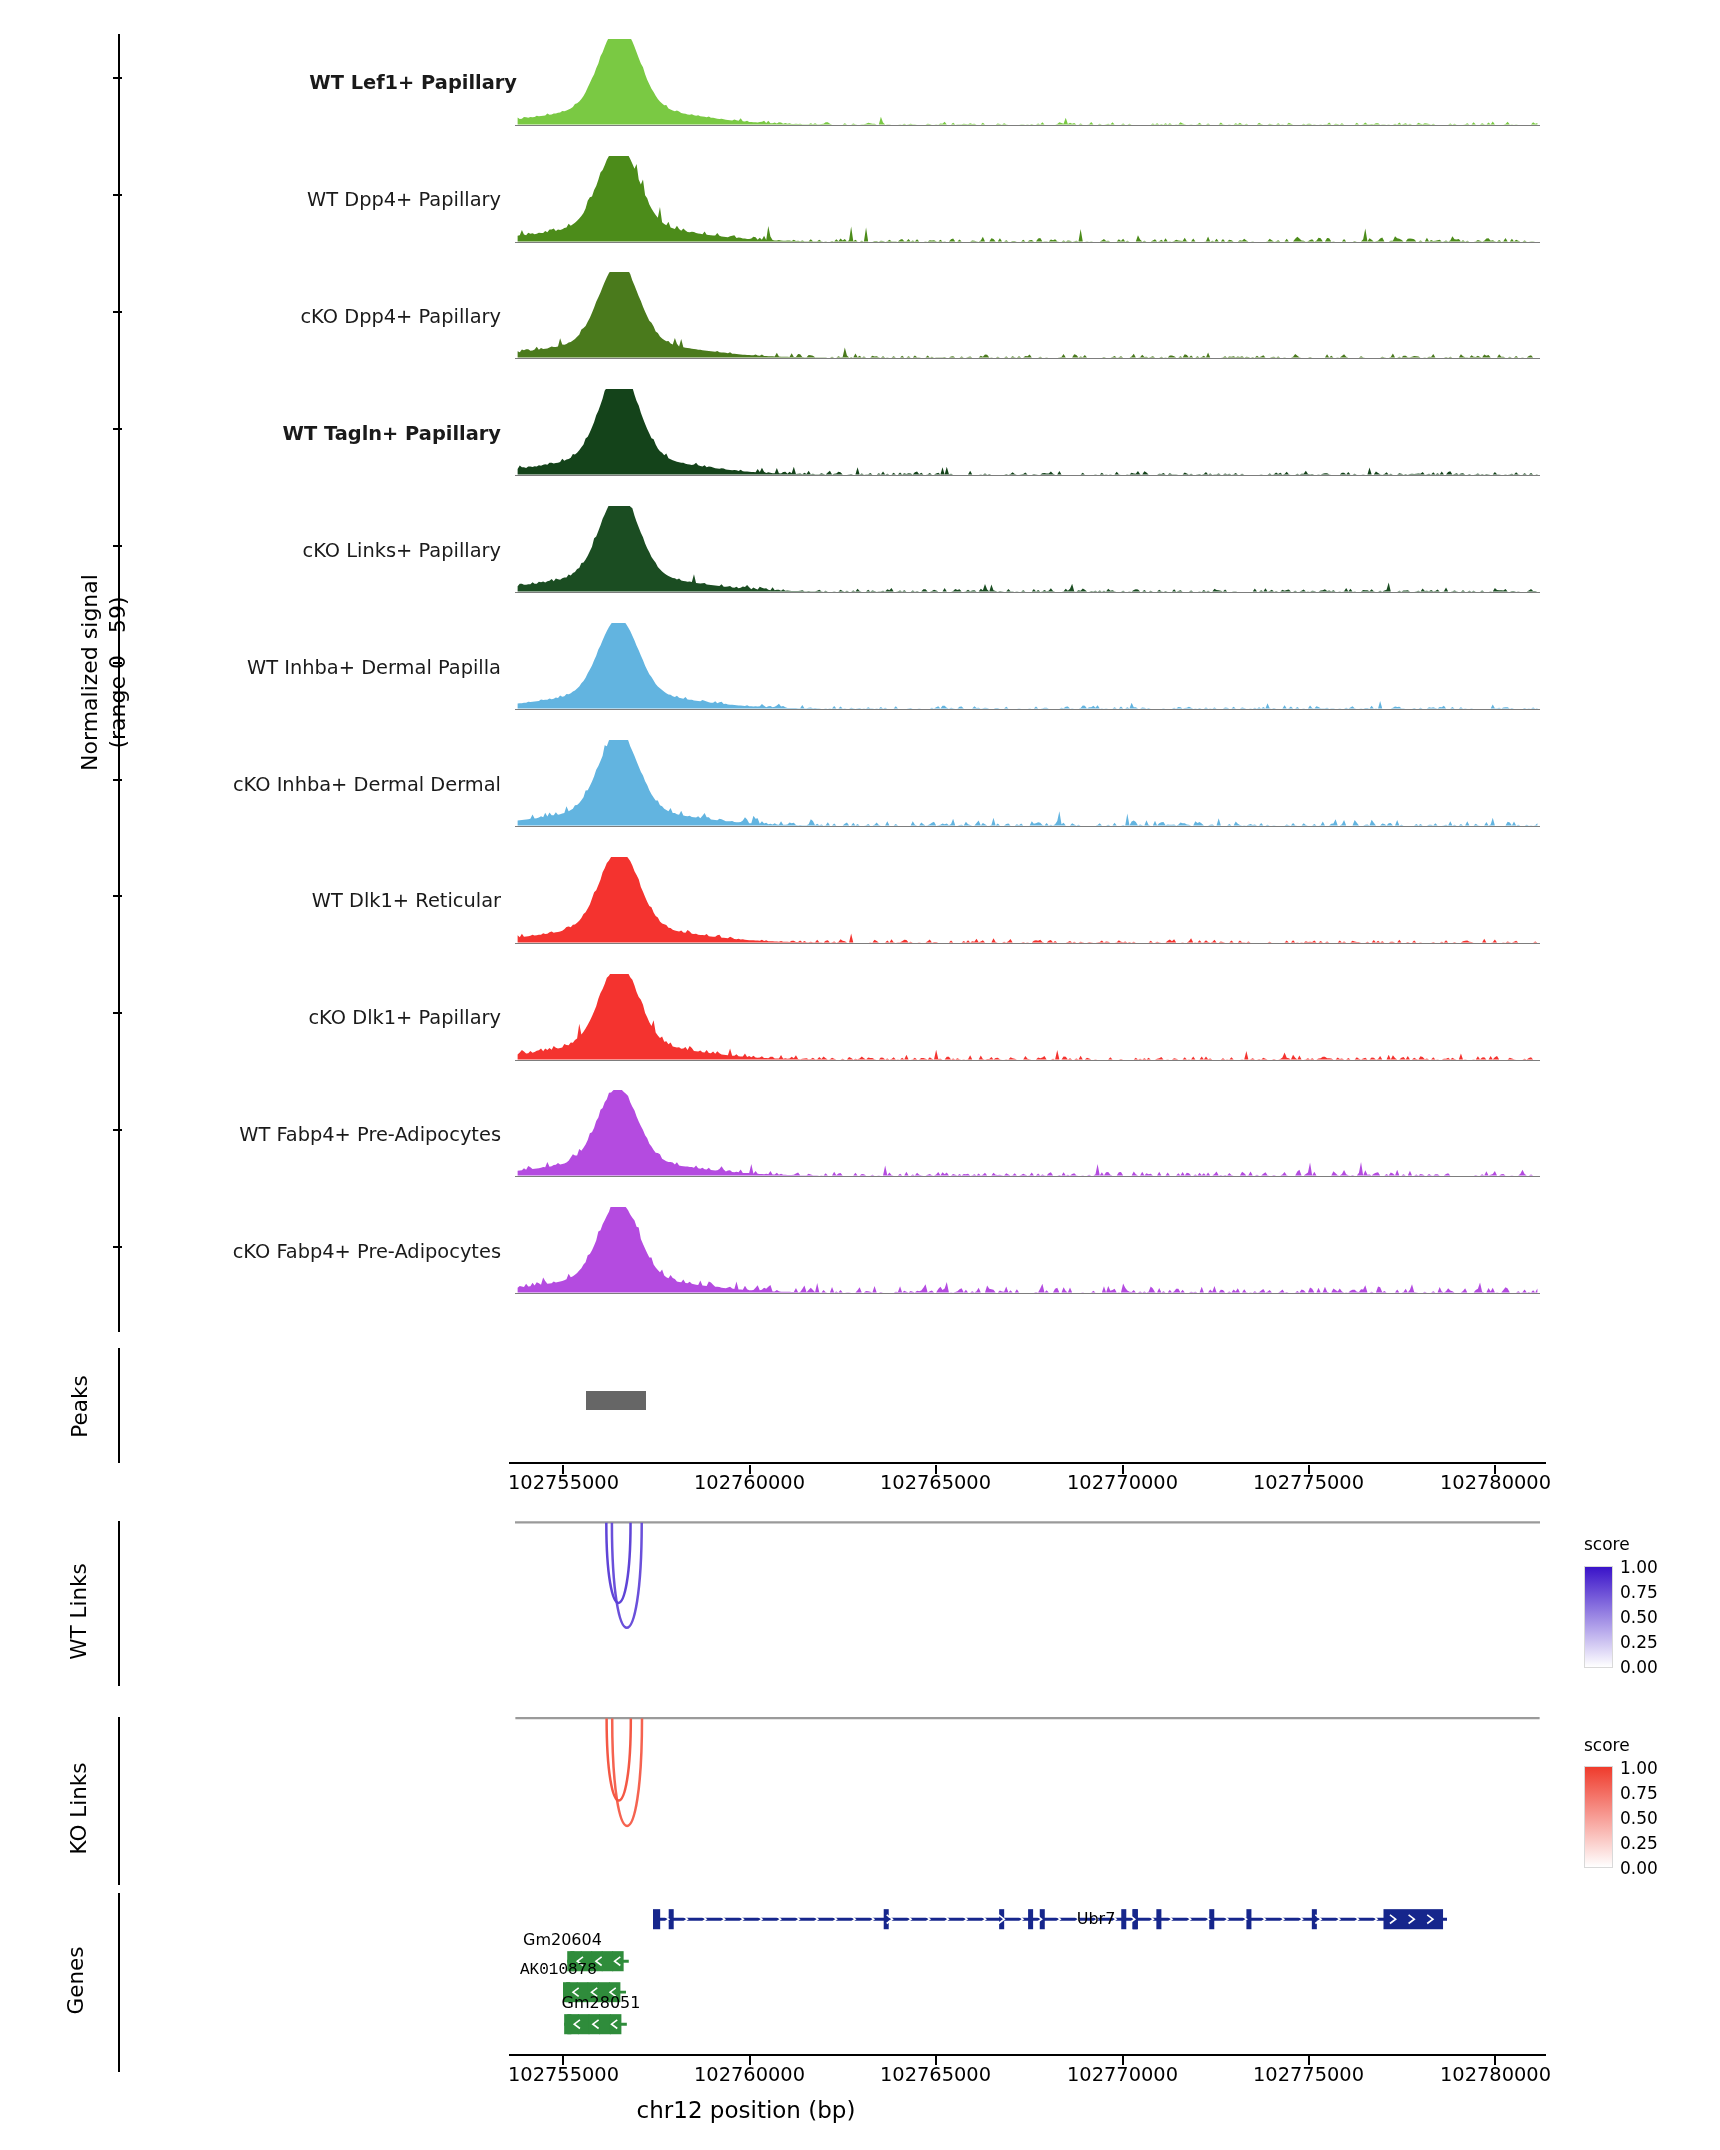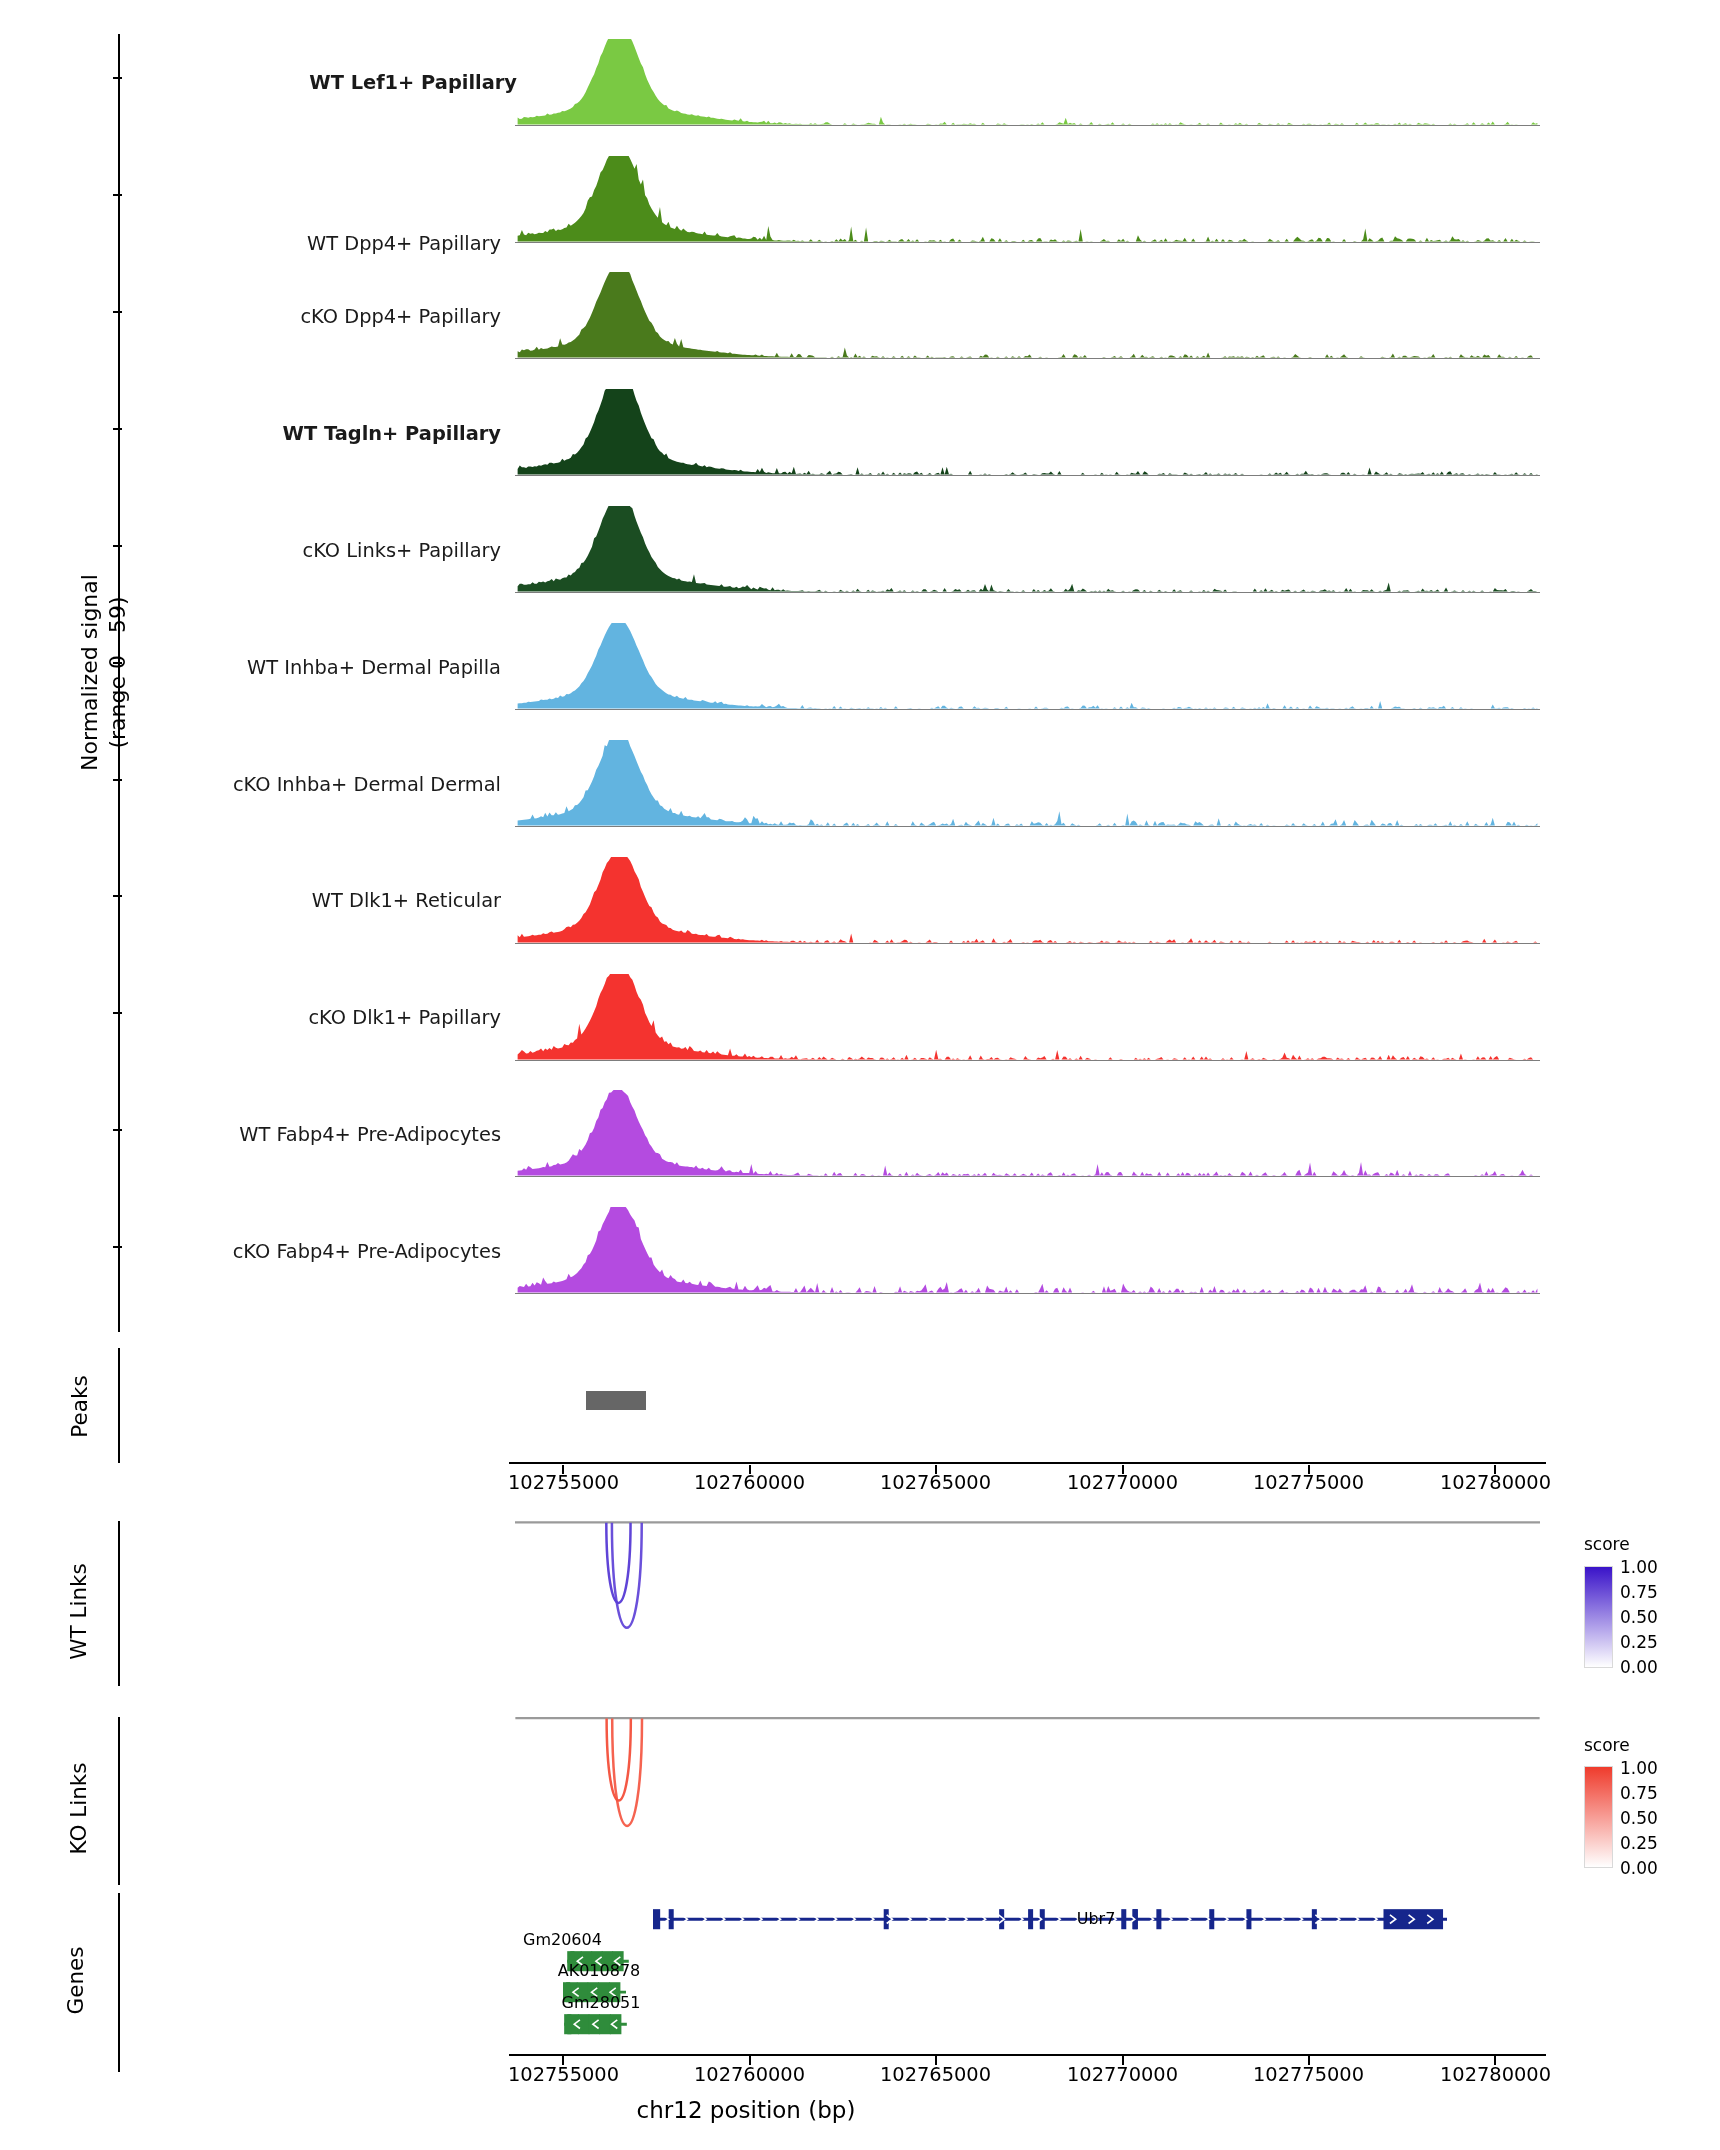--- a/index.html
+++ b/index.html
@@ -113,21 +113,21 @@
     </div>
 
     <div id="tracks-host">
         <div class="tick" style="left: 113px; top: 77px;"></div>
         <div class="track-label" style="left: 159px; width: 358px; top: 71px; font-weight: bold;">WT Lef1+ Papillary</div>
         <div class="track-baseline" style="left: 515px; top: 125px; width: 1025px;"></div>
         <svg width="1025" height="87" style="position: absolute; left: 515px; top: 39px;" viewBox="0 0 1430 122">
           <path d="M0,120 L0.0,110.1 L3.0,112.1 L6.0,111.8 L8.9,109.5 L11.9,109.8 L14.9,110.6 L17.9,109.3 L20.9,109.6 L23.8,109.4 L26.8,107.6 L29.8,108.5 L32.8,107.9 L35.8,107.6 L38.7,107.2 L41.7,104.3 L44.7,106.2 L47.7,105.7 L50.6,104.6 L53.6,104.6 L56.6,103.4 L59.6,103.1 L62.6,101.1 L65.5,101.4 L68.5,100.3 L71.5,99.0 L74.5,97.4 L77.5,95.5 L80.4,91.1 L83.4,90.1 L86.4,87.6 L89.4,84.0 L92.4,79.8 L95.3,74.7 L98.3,68.1 L101.3,61.8 L104.3,55.2 L107.3,49.6 L110.2,41.0 L113.2,34.5 L116.2,24.3 L119.2,18.6 L122.1,10.9 L125.1,3.5 L128.1,-2.4 L131.1,-2.4 L134.1,-2.4 L137.0,-2.4 L140.0,-2.4 L143.0,-2.4 L146.0,-2.4 L149.0,-2.4 L151.9,-2.4 L154.9,-2.4 L157.9,-2.4 L160.9,3.6 L163.9,10.9 L166.8,18.6 L169.8,26.5 L172.8,34.5 L175.8,39.5 L178.8,49.4 L181.7,57.0 L184.7,63.6 L187.7,69.6 L190.7,74.3 L193.6,79.6 L196.6,84.0 L199.6,87.6 L202.6,90.6 L205.6,92.8 L208.5,92.4 L211.5,97.4 L214.5,99.0 L217.5,100.2 L220.5,101.3 L223.4,100.3 L226.4,101.8 L229.4,103.9 L232.4,104.6 L235.4,104.8 L238.3,105.7 L241.3,106.2 L244.3,105.4 L247.3,106.8 L250.2,107.6 L253.2,106.8 L256.2,108.3 L259.2,108.6 L262.2,109.0 L265.1,109.8 L268.1,108.8 L271.1,110.5 L274.1,110.3 L277.1,111.1 L280.0,111.8 L283.0,112.1 L286.0,111.8 L289.0,112.4 L292.0,113.2 L294.9,113.5 L297.9,113.8 L300.9,114.2 L303.9,112.8 L306.9,113.8 L309.8,114.8 L312.8,111.3 L315.8,115.3 L318.8,115.8 L321.8,114.5 L324.7,116.3 L327.7,116.5 L330.7,116.6 L333.7,116.7 L336.6,117.1 L339.6,116.4 L342.6,115.9 L345.6,114.8 L348.6,117.8 L351.5,114.5 L354.5,118.0 L357.5,118.2 L360.5,117.2 L363.5,118.4 L366.4,116.8 L369.4,117.2 L372.4,118.7 L375.4,117.9 L378.4,118.9 L381.3,118.3 L384.3,119.1 L387.3,119.1 L390.3,118.9 L393.3,119.2 L396.2,118.7 L399.2,119.4 L402.2,119.4 L405.2,119.5 L408.1,119.5 L411.1,118.3 L414.1,119.6 L417.1,118.3 L420.1,119.6 L423.0,119.6 L426.0,119.2 L429.0,118.8 L432.0,116.6 L435.0,116.9 L437.9,119.0 L440.9,119.8 L443.9,119.8 L446.9,119.9 L449.9,119.9 L452.8,119.9 L455.8,119.9 L458.8,118.1 L461.8,119.9 L464.8,119.9 L467.7,119.9 L470.7,118.6 L473.7,119.7 L476.7,120.0 L479.6,120.0 L482.6,119.7 L485.6,119.4 L488.6,118.7 L491.6,117.5 L494.5,118.1 L497.5,118.8 L500.5,118.7 L503.5,119.8 L506.5,119.9 L509.4,109.2 L512.4,117.2 L515.4,120.0 L518.4,119.5 L521.4,119.7 L524.3,120.0 L527.3,120.0 L530.3,120.0 L533.3,120.0 L536.3,119.7 L539.2,120.0 L542.2,119.0 L545.2,120.0 L548.2,119.4 L551.1,119.0 L554.1,119.4 L557.1,119.4 L560.1,120.0 L563.1,120.0 L566.0,120.0 L569.0,120.0 L572.0,120.0 L575.0,118.9 L578.0,119.2 L580.9,120.0 L583.9,120.0 L586.9,119.5 L589.9,120.0 L592.9,118.5 L595.8,118.9 L598.8,116.1 L601.8,120.0 L604.8,120.0 L607.8,120.0 L610.7,117.4 L613.7,120.0 L616.7,119.7 L619.7,119.7 L622.6,119.4 L625.6,118.8 L628.6,119.3 L631.6,119.6 L634.6,118.0 L637.5,119.1 L640.5,118.7 L643.5,120.0 L646.5,120.0 L649.5,120.0 L652.4,117.3 L655.4,120.0 L658.4,120.0 L661.4,120.0 L664.4,120.0 L667.3,119.9 L670.3,120.0 L673.3,118.4 L676.3,119.2 L679.3,120.0 L682.2,118.0 L685.2,119.5 L688.2,120.0 L691.2,120.0 L694.1,120.0 L697.1,120.0 L700.1,119.9 L703.1,120.0 L706.1,119.6 L709.0,119.7 L712.0,120.0 L715.0,119.6 L718.0,120.0 L721.0,119.2 L723.9,120.0 L726.9,120.0 L729.9,118.6 L732.9,120.0 L735.9,116.7 L738.8,119.9 L741.8,120.0 L744.8,120.0 L747.8,120.0 L750.8,120.0 L753.7,120.0 L756.7,119.1 L759.7,116.8 L762.7,117.9 L765.6,118.8 L768.6,110.4 L771.6,119.3 L774.6,117.4 L777.6,118.8 L780.5,117.8 L783.5,120.0 L786.5,120.0 L789.5,118.6 L792.5,119.8 L795.4,119.9 L798.4,119.9 L801.4,119.7 L804.4,116.4 L807.4,120.0 L810.3,120.0 L813.3,119.8 L816.3,119.0 L819.3,120.0 L822.2,120.0 L825.2,119.4 L828.2,118.9 L831.2,120.0 L834.2,116.6 L837.1,119.8 L840.1,120.0 L843.1,119.9 L846.1,120.0 L849.1,118.6 L852.0,120.0 L855.0,120.0 L858.0,118.8 L861.0,120.0 L864.0,119.9 L866.9,120.0 L869.9,120.0 L872.9,120.0 L875.9,120.0 L878.9,120.0 L881.8,120.0 L884.8,120.0 L887.8,120.0 L890.8,118.6 L893.8,119.9 L896.7,118.0 L899.7,120.0 L902.7,119.2 L905.7,120.0 L908.6,118.1 L911.6,120.0 L914.6,118.1 L917.6,120.0 L920.6,120.0 L923.5,119.7 L926.5,120.0 L929.5,116.6 L932.5,118.6 L935.5,119.4 L938.4,120.0 L941.4,120.0 L944.4,119.5 L947.4,120.0 L950.4,120.0 L953.3,119.5 L956.3,117.3 L959.3,120.0 L962.3,120.0 L965.3,120.0 L968.2,118.4 L971.2,120.0 L974.2,120.0 L977.2,120.0 L980.1,120.0 L983.1,120.0 L986.1,117.0 L989.1,119.4 L992.1,119.8 L995.0,119.9 L998.0,119.6 L1001.0,120.0 L1004.0,120.0 L1007.0,118.1 L1009.9,119.5 L1012.9,117.6 L1015.9,119.7 L1018.9,120.0 L1021.9,118.8 L1024.8,119.8 L1027.8,120.0 L1030.8,120.0 L1033.8,120.0 L1036.8,120.0 L1039.7,117.6 L1042.7,119.1 L1045.7,120.0 L1048.7,120.0 L1051.6,120.0 L1054.6,118.9 L1057.6,119.4 L1060.6,120.0 L1063.6,120.0 L1066.5,118.3 L1069.5,119.9 L1072.5,119.5 L1075.5,120.0 L1078.5,120.0 L1081.4,117.6 L1084.4,118.9 L1087.4,120.0 L1090.4,119.8 L1093.4,120.0 L1096.3,120.0 L1099.3,120.0 L1102.3,118.8 L1105.3,120.0 L1108.3,119.0 L1111.2,118.9 L1114.2,120.0 L1117.2,119.7 L1120.2,119.9 L1123.1,120.0 L1126.1,119.7 L1129.1,120.0 L1132.1,119.4 L1135.1,119.4 L1138.0,117.0 L1141.0,120.0 L1144.0,120.0 L1147.0,118.8 L1150.0,119.2 L1152.9,120.0 L1155.9,118.2 L1158.9,119.9 L1161.9,120.0 L1164.9,120.0 L1167.8,120.0 L1170.8,120.0 L1173.8,120.0 L1176.8,117.4 L1179.8,119.9 L1182.7,120.0 L1185.7,119.6 L1188.7,117.1 L1191.7,119.6 L1194.6,119.5 L1197.6,119.2 L1200.6,119.4 L1203.6,118.2 L1206.6,118.1 L1209.5,120.0 L1212.5,119.7 L1215.5,119.4 L1218.5,120.0 L1221.5,119.6 L1224.4,120.0 L1227.4,119.9 L1230.4,119.0 L1233.4,120.0 L1236.4,117.0 L1239.3,119.8 L1242.3,119.2 L1245.3,118.1 L1248.3,120.0 L1251.3,119.0 L1254.2,120.0 L1257.2,120.0 L1260.2,119.9 L1263.2,117.5 L1266.1,118.7 L1269.1,119.7 L1272.1,118.2 L1275.1,118.6 L1278.1,119.3 L1281.0,119.8 L1284.0,119.0 L1287.0,119.8 L1290.0,120.0 L1293.0,120.0 L1295.9,120.0 L1298.9,120.0 L1301.9,120.0 L1304.9,119.8 L1307.9,118.5 L1310.8,120.0 L1313.8,119.0 L1316.8,120.0 L1319.8,120.0 L1322.8,120.0 L1325.7,120.0 L1328.7,119.7 L1331.7,118.1 L1334.7,120.0 L1337.6,120.0 L1340.6,116.7 L1343.6,120.0 L1346.6,119.9 L1349.6,120.0 L1352.5,118.3 L1355.5,119.7 L1358.5,120.0 L1361.5,117.0 L1364.5,120.0 L1367.4,115.7 L1370.4,120.0 L1373.4,120.0 L1376.4,120.0 L1379.4,120.0 L1382.3,120.0 L1385.3,119.3 L1388.3,116.0 L1391.3,120.0 L1394.3,119.7 L1397.2,120.0 L1400.2,119.7 L1403.2,120.0 L1406.2,120.0 L1409.1,120.0 L1412.1,120.0 L1415.1,120.0 L1418.1,120.0 L1421.1,120.0 L1424.0,116.7 L1427.0,119.0 L1430.0,117.8 L1430,120 Z" fill="#7ac943" stroke="none"></path>
         </svg>
         <div class="tick" style="left: 113px; top: 194px;"></div>
-        <div class="track-label" style="left: 143px; width: 358px; top: 188px; margin-top: 44px;">WT Dpp4+ Papillary</div>
+        <div class="track-label" style="left: 143px; width: 358px; top: 188px;">WT Dpp4+ Papillary</div>
         <div class="track-baseline" style="left: 515px; top: 242px; width: 1025px;"></div>
         <svg width="1025" height="87" style="position: absolute; left: 515px; top: 156px;" viewBox="0 0 1430 122">
           <path d="M0,120 L0.0,112.0 L3.0,111.1 L6.0,103.7 L8.9,110.0 L11.9,111.3 L14.9,107.7 L17.9,109.1 L20.9,108.4 L23.8,109.7 L26.8,109.2 L29.8,107.8 L32.8,107.9 L35.8,108.0 L38.7,105.3 L41.7,107.1 L44.7,103.1 L47.7,103.0 L50.6,101.7 L53.6,105.0 L56.6,103.2 L59.6,103.6 L62.6,102.8 L65.5,100.9 L68.5,100.4 L71.5,95.1 L74.5,97.7 L77.5,95.8 L80.4,93.6 L83.4,90.9 L86.4,87.8 L89.4,84.1 L92.4,79.9 L95.3,73.6 L98.3,62.9 L101.3,57.9 L104.3,56.8 L107.3,47.6 L110.2,41.9 L113.2,33.4 L116.2,23.0 L119.2,19.8 L122.1,12.9 L125.1,5.1 L128.1,-0.1 L131.1,-2.4 L134.1,-2.4 L137.0,-2.4 L140.0,-2.4 L143.0,-2.4 L146.0,-2.4 L149.0,-2.4 L151.9,-2.4 L154.9,-1.6 L157.9,4.2 L160.9,10.8 L163.9,17.9 L166.8,11.3 L169.8,33.1 L172.8,39.8 L175.8,33.1 L178.8,55.2 L181.7,59.2 L184.7,68.0 L187.7,73.5 L190.7,78.5 L193.6,82.9 L196.6,86.7 L199.6,71.6 L202.6,92.8 L205.6,95.2 L208.5,97.1 L211.5,92.2 L214.5,100.3 L217.5,101.2 L220.5,102.5 L223.4,97.8 L226.4,102.4 L229.4,104.8 L232.4,101.6 L235.4,104.4 L238.3,106.5 L241.3,107.0 L244.3,106.1 L247.3,106.7 L250.2,107.9 L253.2,108.6 L256.2,109.2 L259.2,109.6 L262.2,105.7 L265.1,110.4 L268.1,110.8 L271.1,111.1 L274.1,111.5 L277.1,111.6 L280.0,107.9 L283.0,111.7 L286.0,112.9 L289.0,113.3 L292.0,113.6 L294.9,113.9 L297.9,112.6 L300.9,111.8 L303.9,111.0 L306.9,115.1 L309.8,114.3 L312.8,114.8 L315.8,115.8 L318.8,115.8 L321.8,116.3 L324.7,116.5 L327.7,115.6 L330.7,113.2 L333.7,113.9 L336.6,117.3 L339.6,114.7 L342.6,117.6 L345.6,111.7 L348.6,117.9 L351.5,98.3 L354.5,112.9 L357.5,117.8 L360.5,118.4 L363.5,118.5 L366.4,117.7 L369.4,118.4 L372.4,118.8 L375.4,118.9 L378.4,118.6 L381.3,118.6 L384.3,119.1 L387.3,117.5 L390.3,119.3 L393.3,119.0 L396.2,119.4 L399.2,118.5 L402.2,119.5 L405.2,119.5 L408.1,119.6 L411.1,116.8 L414.1,119.6 L417.1,119.7 L420.1,119.7 L423.0,117.4 L426.0,119.7 L429.0,119.8 L432.0,119.7 L435.0,119.8 L437.9,119.8 L440.9,119.2 L443.9,119.9 L446.9,116.9 L449.9,119.4 L452.8,115.6 L455.8,118.5 L458.8,116.4 L461.8,119.9 L464.8,118.1 L467.7,99.0 L470.7,119.5 L473.7,117.3 L476.7,119.8 L479.6,120.0 L482.6,118.7 L485.6,120.0 L488.6,100.2 L491.6,120.0 L494.5,120.0 L497.5,120.0 L500.5,119.3 L503.5,119.1 L506.5,120.0 L509.4,118.7 L512.4,119.1 L515.4,120.0 L518.4,119.5 L521.4,117.5 L524.3,119.4 L527.3,119.7 L530.3,119.7 L533.3,119.8 L536.3,117.6 L539.2,116.4 L542.2,119.5 L545.2,119.7 L548.2,116.4 L551.1,120.0 L554.1,118.6 L557.1,120.0 L560.1,116.7 L563.1,120.0 L566.0,120.0 L569.0,120.0 L572.0,119.4 L575.0,120.0 L578.0,118.2 L580.9,118.4 L583.9,118.3 L586.9,119.4 L589.9,120.0 L592.9,117.4 L595.8,120.0 L598.8,119.5 L601.8,120.0 L604.8,120.0 L607.8,116.9 L610.7,115.8 L613.7,120.0 L616.7,120.0 L619.7,117.0 L622.6,120.0 L625.6,120.0 L628.6,120.0 L631.6,120.0 L634.6,120.0 L637.5,118.4 L640.5,118.8 L643.5,119.7 L646.5,120.0 L649.5,118.5 L652.4,113.3 L655.4,120.0 L658.4,120.0 L661.4,120.0 L664.4,115.4 L667.3,116.3 L670.3,120.0 L673.3,120.0 L676.3,115.5 L679.3,120.0 L682.2,120.0 L685.2,118.2 L688.2,120.0 L691.2,120.0 L694.1,119.3 L697.1,119.3 L700.1,119.9 L703.1,120.0 L706.1,120.0 L709.0,117.6 L712.0,119.9 L715.0,120.0 L718.0,118.0 L721.0,117.8 L723.9,120.0 L726.9,120.0 L729.9,115.7 L732.9,115.1 L735.9,120.0 L738.8,119.5 L741.8,119.6 L744.8,120.0 L747.8,117.1 L750.8,118.2 L753.7,116.8 L756.7,119.6 L759.7,120.0 L762.7,119.9 L765.6,118.5 L768.6,120.0 L771.6,118.6 L774.6,118.8 L777.6,120.0 L780.5,119.4 L783.5,119.0 L786.5,120.0 L789.5,102.4 L792.5,120.0 L795.4,120.0 L798.4,119.6 L801.4,120.0 L804.4,119.7 L807.4,120.0 L810.3,120.0 L813.3,120.0 L816.3,120.0 L819.3,118.6 L822.2,116.4 L825.2,119.1 L828.2,119.0 L831.2,120.0 L834.2,120.0 L837.1,120.0 L840.1,120.0 L843.1,116.7 L846.1,119.1 L849.1,115.9 L852.0,120.0 L855.0,118.8 L858.0,119.8 L861.0,120.0 L864.0,120.0 L866.9,120.0 L869.9,111.1 L872.9,117.1 L875.9,120.0 L878.9,118.8 L881.8,120.0 L884.8,120.0 L887.8,120.0 L890.8,118.6 L893.8,116.8 L896.7,119.9 L899.7,119.7 L902.7,117.5 L905.7,120.0 L908.6,115.3 L911.6,120.0 L914.6,119.6 L917.6,120.0 L920.6,119.1 L923.5,117.4 L926.5,118.4 L929.5,118.9 L932.5,119.2 L935.5,114.7 L938.4,119.6 L941.4,119.9 L944.4,120.0 L947.4,115.7 L950.4,120.0 L953.3,120.0 L956.3,120.0 L959.3,120.0 L962.3,120.0 L965.3,119.7 L968.2,112.9 L971.2,120.0 L974.2,119.0 L977.2,120.0 L980.1,116.1 L983.1,120.0 L986.1,120.0 L989.1,116.3 L992.1,120.0 L995.0,120.0 L998.0,117.5 L1001.0,118.1 L1004.0,120.0 L1007.0,120.0 L1009.9,120.0 L1012.9,118.1 L1015.9,118.7 L1018.9,116.1 L1021.9,118.6 L1024.8,120.0 L1027.8,120.0 L1030.8,119.5 L1033.8,120.0 L1036.8,120.0 L1039.7,120.0 L1042.7,119.8 L1045.7,120.0 L1048.7,120.0 L1051.6,119.7 L1054.6,116.0 L1057.6,118.2 L1060.6,120.0 L1063.6,119.4 L1066.5,118.0 L1069.5,120.0 L1072.5,120.0 L1075.5,120.0 L1078.5,116.1 L1081.4,120.0 L1084.4,120.0 L1087.4,120.0 L1090.4,116.0 L1093.4,113.4 L1096.3,115.6 L1099.3,118.4 L1102.3,118.9 L1105.3,120.0 L1108.3,119.4 L1111.2,117.9 L1114.2,116.8 L1117.2,120.0 L1120.2,119.0 L1123.1,114.7 L1126.1,115.2 L1129.1,120.0 L1132.1,120.0 L1135.1,115.1 L1138.0,115.4 L1141.0,120.0 L1144.0,119.7 L1147.0,120.0 L1150.0,120.0 L1152.9,120.0 L1155.9,120.0 L1158.9,116.3 L1161.9,120.0 L1164.9,120.0 L1167.8,120.0 L1170.8,120.0 L1173.8,119.1 L1176.8,120.0 L1179.8,120.0 L1182.7,120.0 L1185.7,116.7 L1188.7,101.5 L1191.7,120.0 L1194.6,115.4 L1197.6,117.6 L1200.6,120.0 L1203.6,119.5 L1206.6,118.9 L1209.5,115.6 L1212.5,114.3 L1215.5,120.0 L1218.5,120.0 L1221.5,119.8 L1224.4,118.9 L1227.4,119.0 L1230.4,112.7 L1233.4,115.2 L1236.4,115.9 L1239.3,117.5 L1242.3,120.0 L1245.3,120.0 L1248.3,115.9 L1251.3,115.6 L1254.2,116.0 L1257.2,116.6 L1260.2,120.0 L1263.2,120.0 L1266.1,118.4 L1269.1,120.0 L1272.1,120.0 L1275.1,114.5 L1278.1,120.0 L1281.0,117.8 L1284.0,119.1 L1287.0,119.0 L1290.0,118.3 L1293.0,117.5 L1295.9,120.0 L1298.9,119.5 L1301.9,118.6 L1304.9,120.0 L1307.9,118.6 L1310.8,112.6 L1313.8,116.9 L1316.8,117.0 L1319.8,116.4 L1322.8,120.0 L1325.7,118.3 L1328.7,120.0 L1331.7,118.7 L1334.7,120.0 L1337.6,120.0 L1340.6,120.0 L1343.6,119.4 L1346.6,117.7 L1349.6,118.8 L1352.5,120.0 L1355.5,118.7 L1358.5,115.8 L1361.5,115.3 L1364.5,118.8 L1367.4,118.2 L1370.4,119.6 L1373.4,120.0 L1376.4,117.8 L1379.4,120.0 L1382.3,119.5 L1385.3,115.0 L1388.3,120.0 L1391.3,120.0 L1394.3,116.0 L1397.2,120.0 L1400.2,117.3 L1403.2,118.7 L1406.2,120.0 L1409.1,120.0 L1412.1,118.4 L1415.1,120.0 L1418.1,120.0 L1421.1,119.6 L1424.0,119.4 L1427.0,120.0 L1430.0,120.0 L1430,120 Z" fill="#4c8c1a" stroke="none"></path>
         </svg>
         <div class="tick" style="left: 113px; top: 311px;"></div>
         <div class="track-label" style="left: 143px; width: 358px; top: 305px;">cKO Dpp4+ Papillary</div>
         <div class="track-baseline" style="left: 515px; top: 358px; width: 1025px;"></div>
         <svg width="1025" height="87" style="position: absolute; left: 515px; top: 272px;" viewBox="0 0 1430 122">
           <path d="M0,120 L0.0,111.1 L3.0,112.4 L6.0,108.8 L8.9,109.7 L11.9,108.4 L14.9,108.5 L17.9,110.6 L20.9,110.2 L23.8,108.8 L26.8,104.9 L29.8,109.0 L32.8,106.7 L35.8,108.1 L38.7,107.5 L41.7,107.2 L44.7,105.8 L47.7,104.4 L50.6,105.3 L53.6,105.1 L56.6,104.5 L59.6,92.8 L62.6,101.8 L65.5,102.0 L68.5,100.9 L71.5,98.9 L74.5,98.0 L77.5,96.1 L80.4,93.9 L83.4,90.7 L86.4,88.1 L89.4,80.8 L92.4,78.5 L95.3,75.6 L98.3,69.9 L101.3,64.3 L104.3,57.2 L107.3,49.9 L110.2,41.8 L113.2,35.5 L116.2,28.6 L119.2,21.2 L122.1,14.1 L125.1,7.4 L128.1,1.4 L131.1,-2.4 L134.1,-2.4 L137.0,-2.4 L140.0,-2.4 L143.0,-2.4 L146.0,-2.4 L149.0,-2.4 L151.9,-2.4 L154.9,-2.3 L157.9,2.8 L160.9,12.0 L163.9,19.0 L166.8,26.4 L169.8,34.0 L172.8,40.6 L175.8,48.9 L178.8,55.7 L181.7,61.9 L184.7,68.3 L187.7,71.0 L190.7,76.4 L193.6,83.3 L196.6,85.7 L199.6,90.3 L202.6,93.1 L205.6,95.5 L208.5,97.2 L211.5,96.7 L214.5,100.3 L217.5,101.6 L220.5,92.7 L223.4,100.5 L226.4,104.3 L229.4,94.0 L232.4,105.6 L235.4,106.1 L238.3,106.6 L241.3,107.1 L244.3,107.6 L247.3,108.0 L250.2,108.4 L253.2,108.9 L256.2,108.9 L259.2,109.7 L262.2,110.0 L265.1,110.3 L268.1,110.9 L271.1,111.2 L274.1,111.6 L277.1,112.0 L280.0,110.8 L283.0,112.7 L286.0,113.0 L289.0,112.8 L292.0,113.1 L294.9,114.0 L297.9,112.4 L300.9,114.6 L303.9,114.8 L306.9,115.1 L309.8,115.3 L312.8,115.6 L315.8,115.9 L318.8,116.1 L321.8,116.3 L324.7,116.4 L327.7,116.7 L330.7,116.9 L333.7,115.7 L336.6,117.0 L339.6,117.5 L342.6,115.6 L345.6,117.8 L348.6,117.9 L351.5,118.1 L354.5,118.2 L357.5,118.3 L360.5,118.4 L363.5,113.1 L366.4,118.6 L369.4,118.7 L372.4,118.8 L375.4,118.9 L378.4,119.0 L381.3,119.1 L384.3,114.0 L387.3,119.2 L390.3,119.3 L393.3,115.1 L396.2,115.2 L399.2,119.3 L402.2,119.5 L405.2,119.5 L408.1,116.3 L411.1,116.8 L414.1,117.6 L417.1,119.7 L420.1,119.7 L423.0,119.7 L426.0,119.7 L429.0,119.4 L432.0,119.7 L435.0,119.8 L437.9,119.8 L440.9,118.9 L443.9,119.9 L446.9,119.9 L449.9,118.1 L452.8,119.6 L455.8,119.1 L458.8,105.7 L461.8,117.1 L464.8,119.9 L467.7,119.1 L470.7,119.9 L473.7,114.3 L476.7,119.6 L479.6,117.3 L482.6,120.0 L485.6,118.5 L488.6,120.0 L491.6,120.0 L494.5,120.0 L497.5,117.3 L500.5,118.6 L503.5,118.0 L506.5,119.4 L509.4,120.0 L512.4,118.1 L515.4,120.0 L518.4,119.4 L521.4,120.0 L524.3,120.0 L527.3,118.3 L530.3,120.0 L533.3,120.0 L536.3,120.0 L539.2,117.6 L542.2,120.0 L545.2,120.0 L548.2,118.1 L551.1,120.0 L554.1,120.0 L557.1,117.0 L560.1,119.6 L563.1,119.5 L566.0,120.0 L569.0,120.0 L572.0,120.0 L575.0,117.0 L578.0,120.0 L580.9,118.8 L583.9,120.0 L586.9,119.4 L589.9,119.4 L592.9,119.4 L595.8,119.5 L598.8,119.2 L601.8,119.8 L604.8,120.0 L607.8,118.4 L610.7,118.3 L613.7,120.0 L616.7,120.0 L619.7,120.0 L622.6,118.6 L625.6,120.0 L628.6,120.0 L631.6,119.3 L634.6,118.6 L637.5,120.0 L640.5,120.0 L643.5,120.0 L646.5,120.0 L649.5,117.5 L652.4,119.0 L655.4,115.8 L658.4,116.2 L661.4,120.0 L664.4,119.7 L667.3,119.8 L670.3,120.0 L673.3,118.8 L676.3,120.0 L679.3,120.0 L682.2,120.0 L685.2,118.5 L688.2,120.0 L691.2,120.0 L694.1,118.1 L697.1,119.4 L700.1,120.0 L703.1,118.1 L706.1,120.0 L709.0,120.0 L712.0,117.9 L715.0,118.2 L718.0,115.7 L721.0,119.8 L723.9,119.9 L726.9,120.0 L729.9,120.0 L732.9,118.8 L735.9,120.0 L738.8,119.9 L741.8,119.6 L744.8,120.0 L747.8,119.9 L750.8,120.0 L753.7,120.0 L756.7,120.0 L759.7,119.7 L762.7,119.3 L765.6,114.9 L768.6,120.0 L771.6,120.0 L774.6,120.0 L777.6,120.0 L780.5,115.5 L783.5,116.3 L786.5,120.0 L789.5,118.6 L792.5,119.4 L795.4,116.3 L798.4,120.0 L801.4,119.9 L804.4,120.0 L807.4,120.0 L810.3,120.0 L813.3,119.8 L816.3,120.0 L819.3,120.0 L822.2,119.3 L825.2,120.0 L828.2,120.0 L831.2,120.0 L834.2,119.3 L837.1,117.7 L840.1,119.9 L843.1,119.6 L846.1,118.3 L849.1,120.0 L852.0,120.0 L855.0,119.9 L858.0,120.0 L861.0,118.5 L864.0,114.7 L866.9,120.0 L869.9,120.0 L872.9,119.7 L875.9,116.1 L878.9,119.2 L881.8,118.7 L884.8,120.0 L887.8,119.2 L890.8,118.3 L893.8,119.8 L896.7,120.0 L899.7,120.0 L902.7,119.0 L905.7,120.0 L908.6,119.7 L911.6,120.0 L914.6,117.1 L917.6,117.0 L920.6,118.0 L923.5,120.0 L926.5,120.0 L929.5,118.0 L932.5,120.0 L935.5,115.5 L938.4,116.5 L941.4,120.0 L944.4,117.0 L947.4,119.9 L950.4,120.0 L953.3,118.3 L956.3,120.0 L959.3,119.1 L962.3,117.3 L965.3,120.0 L968.2,113.0 L971.2,119.8 L974.2,120.0 L977.2,120.0 L980.1,120.0 L983.1,120.0 L986.1,120.0 L989.1,119.7 L992.1,118.3 L995.0,120.0 L998.0,118.5 L1001.0,118.9 L1004.0,118.0 L1007.0,119.5 L1009.9,118.5 L1012.9,119.2 L1015.9,118.0 L1018.9,120.0 L1021.9,119.0 L1024.8,119.2 L1027.8,119.9 L1030.8,119.2 L1033.8,120.0 L1036.8,117.5 L1039.7,119.6 L1042.7,118.5 L1045.7,116.6 L1048.7,120.0 L1051.6,119.8 L1054.6,119.9 L1057.6,119.1 L1060.6,118.8 L1063.6,120.0 L1066.5,118.5 L1069.5,120.0 L1072.5,120.0 L1075.5,119.6 L1078.5,120.0 L1081.4,120.0 L1084.4,120.0 L1087.4,119.0 L1090.4,115.0 L1093.4,117.4 L1096.3,119.7 L1099.3,120.0 L1102.3,120.0 L1105.3,120.0 L1108.3,120.0 L1111.2,119.3 L1114.2,120.0 L1117.2,120.0 L1120.2,120.0 L1123.1,120.0 L1126.1,120.0 L1129.1,120.0 L1132.1,120.0 L1135.1,115.5 L1138.0,120.0 L1141.0,117.6 L1144.0,119.9 L1147.0,120.0 L1150.0,119.7 L1152.9,120.0 L1155.9,117.7 L1158.9,115.4 L1161.9,118.9 L1164.9,120.0 L1167.8,120.0 L1170.8,120.0 L1173.8,120.0 L1176.8,119.8 L1179.8,119.9 L1182.7,118.1 L1185.7,119.5 L1188.7,120.0 L1191.7,120.0 L1194.6,120.0 L1197.6,120.0 L1200.6,120.0 L1203.6,120.0 L1206.6,120.0 L1209.5,120.0 L1212.5,118.7 L1215.5,119.7 L1218.5,120.0 L1221.5,119.9 L1224.4,119.2 L1227.4,114.4 L1230.4,120.0 L1233.4,120.0 L1236.4,118.9 L1239.3,119.8 L1242.3,117.5 L1245.3,117.6 L1248.3,119.4 L1251.3,119.7 L1254.2,118.7 L1257.2,117.7 L1260.2,118.0 L1263.2,118.5 L1266.1,120.0 L1269.1,120.0 L1272.1,119.5 L1275.1,119.9 L1278.1,118.7 L1281.0,119.1 L1284.0,115.0 L1287.0,120.0 L1290.0,120.0 L1293.0,120.0 L1295.9,120.0 L1298.9,120.0 L1301.9,119.2 L1304.9,120.0 L1307.9,118.9 L1310.8,120.0 L1313.8,119.9 L1316.8,120.0 L1319.8,120.0 L1322.8,115.5 L1325.7,118.3 L1328.7,119.4 L1331.7,119.7 L1334.7,120.0 L1337.6,116.6 L1340.6,118.9 L1343.6,119.1 L1346.6,117.4 L1349.6,119.1 L1352.5,119.9 L1355.5,115.7 L1358.5,117.3 L1361.5,116.5 L1364.5,120.0 L1367.4,120.0 L1370.4,120.0 L1373.4,120.0 L1376.4,115.4 L1379.4,119.0 L1382.3,119.0 L1385.3,120.0 L1388.3,120.0 L1391.3,119.0 L1394.3,120.0 L1397.2,119.9 L1400.2,117.9 L1403.2,120.0 L1406.2,120.0 L1409.1,119.4 L1412.1,120.0 L1415.1,120.0 L1418.1,117.8 L1421.1,116.9 L1424.0,120.0 L1427.0,120.0 L1430.0,120.0 L1430,120 Z" fill="#4a7a1c" stroke="none"></path>
         </svg>
@@ -312,21 +312,21 @@
           <rect x="4.419999999999999" y="3" width="16" height="28" fill="#2f8c3b"></rect>
           <rect x="19.447999999999997" y="3" width="16" height="28" fill="#2f8c3b"></rect>
           <rect x="34.47599999999999" y="3" width="16" height="28" fill="#2f8c3b"></rect>
           <rect x="49.50399999999999" y="3" width="16" height="28" fill="#2f8c3b"></rect>
           <rect x="64.532" y="3" width="16" height="28" fill="#2f8c3b"></rect>
           <rect x="0" y="3" width="10" height="28" fill="#2f8c3b"></rect>
           <path d="M22,11 L14,17 L22,23" fill="none" stroke="#ffffff" stroke-width="2.2"></path>
           <path d="M48,11 L40,17 L48,23" fill="none" stroke="#ffffff" stroke-width="2.2"></path>
           <path d="M74,11 L66,17 L74,23" fill="none" stroke="#ffffff" stroke-width="2.2"></path>
         </svg>
-        <div class="gene-label" style="left: 520px; width: 158px; text-align: center; top: 1961px;">AK010878</div>
+        <div class="gene-label" style="left: 520px; width: 158px; top: 1961px; font-family: Liberation Mono, monospace;">AK010878</div>
         <svg width="63" height="24.4" style="position: absolute; left: 564px; top: 2012px;" viewBox="0 0 87.3594 34">
           <line x1="0" y1="17" x2="87.36000000000001" y2="17" stroke="#2f8c3b" stroke-width="4"></line>
           <rect x="4.368000000000001" y="3" width="16" height="28" fill="#2f8c3b"></rect>
           <rect x="19.219200000000004" y="3" width="16" height="28" fill="#2f8c3b"></rect>
           <rect x="34.07040000000001" y="3" width="16" height="28" fill="#2f8c3b"></rect>
           <rect x="48.92160000000001" y="3" width="16" height="28" fill="#2f8c3b"></rect>
           <rect x="63.77280000000002" y="3" width="16" height="28" fill="#2f8c3b"></rect>
           <rect x="0" y="3" width="10" height="28" fill="#2f8c3b"></rect>
           <path d="M22,11 L14,17 L22,23" fill="none" stroke="#ffffff" stroke-width="2.2"></path>
           <path d="M48,11 L40,17 L48,23" fill="none" stroke="#ffffff" stroke-width="2.2"></path>

